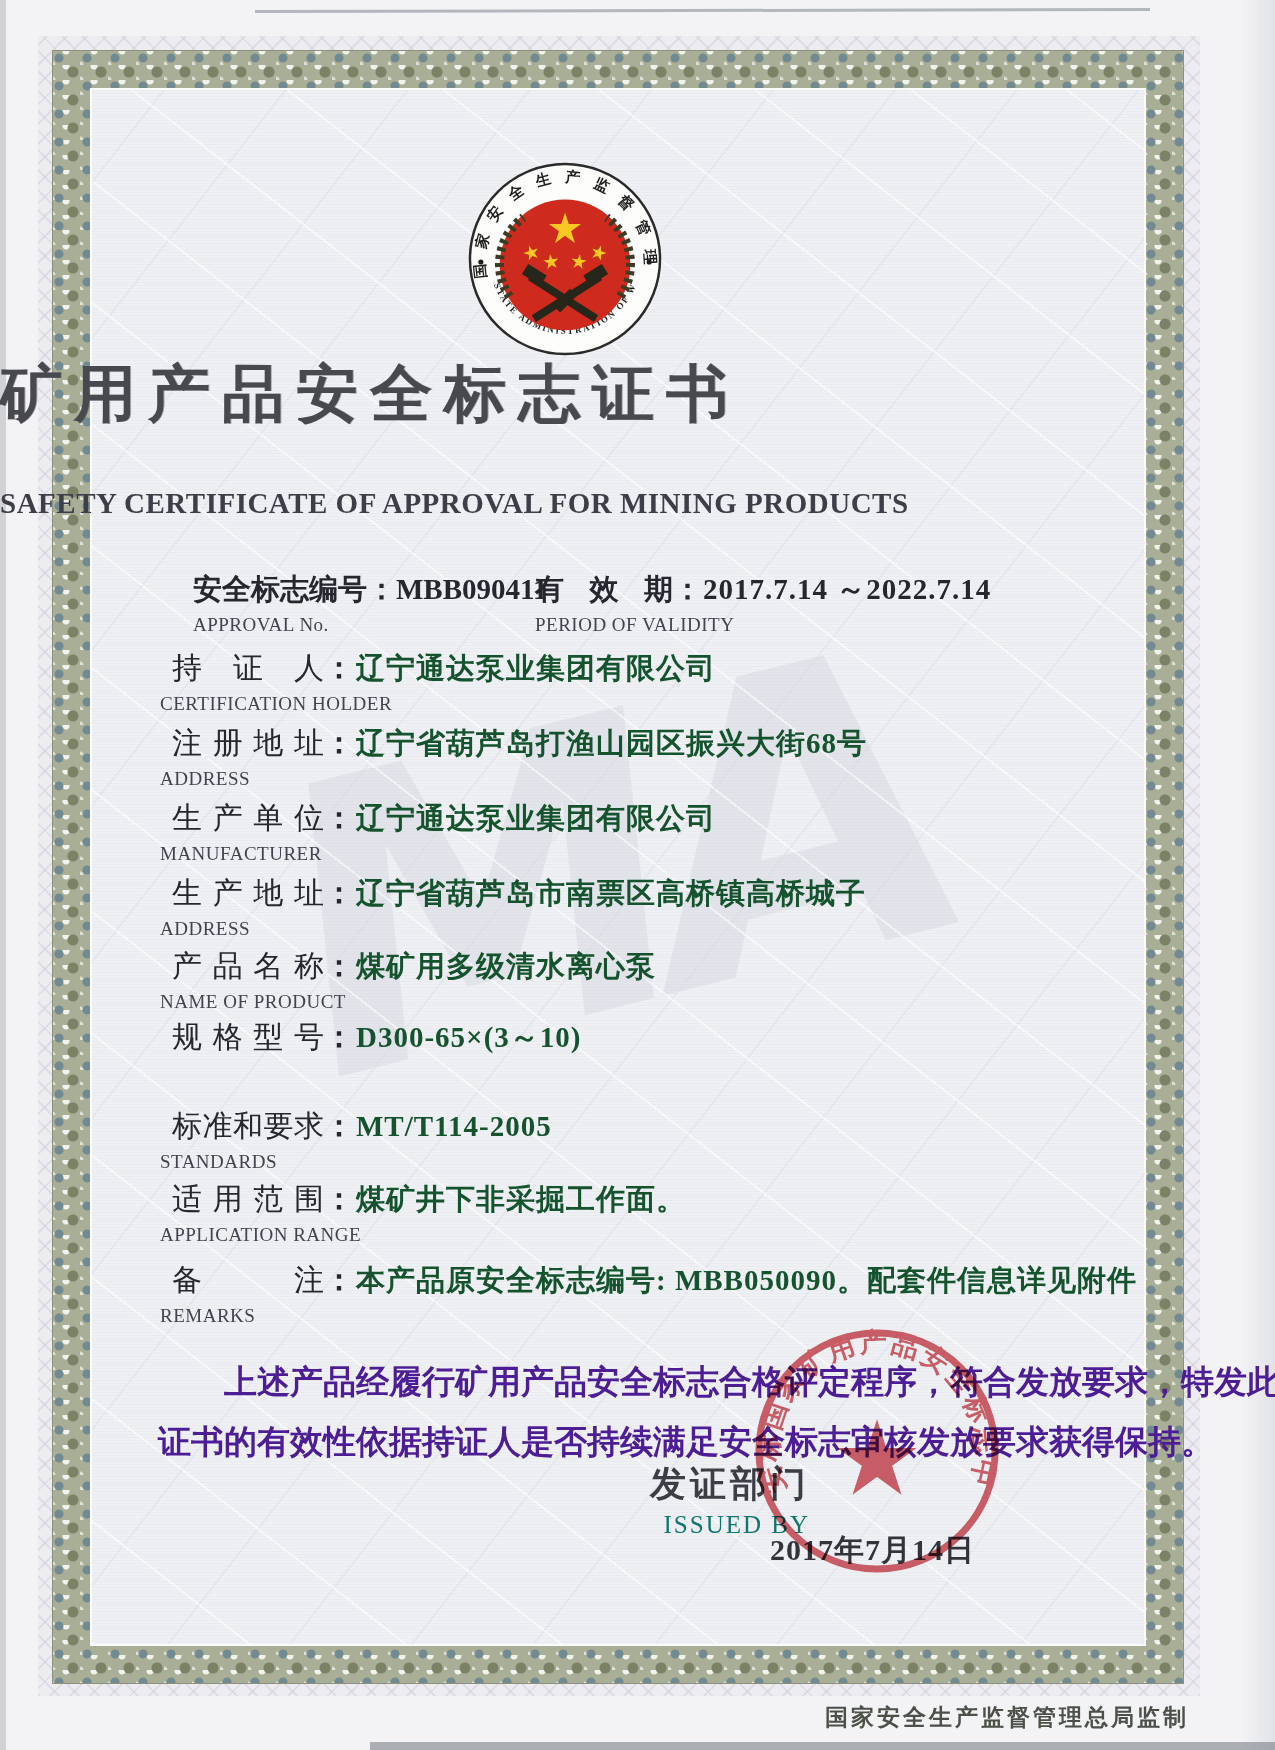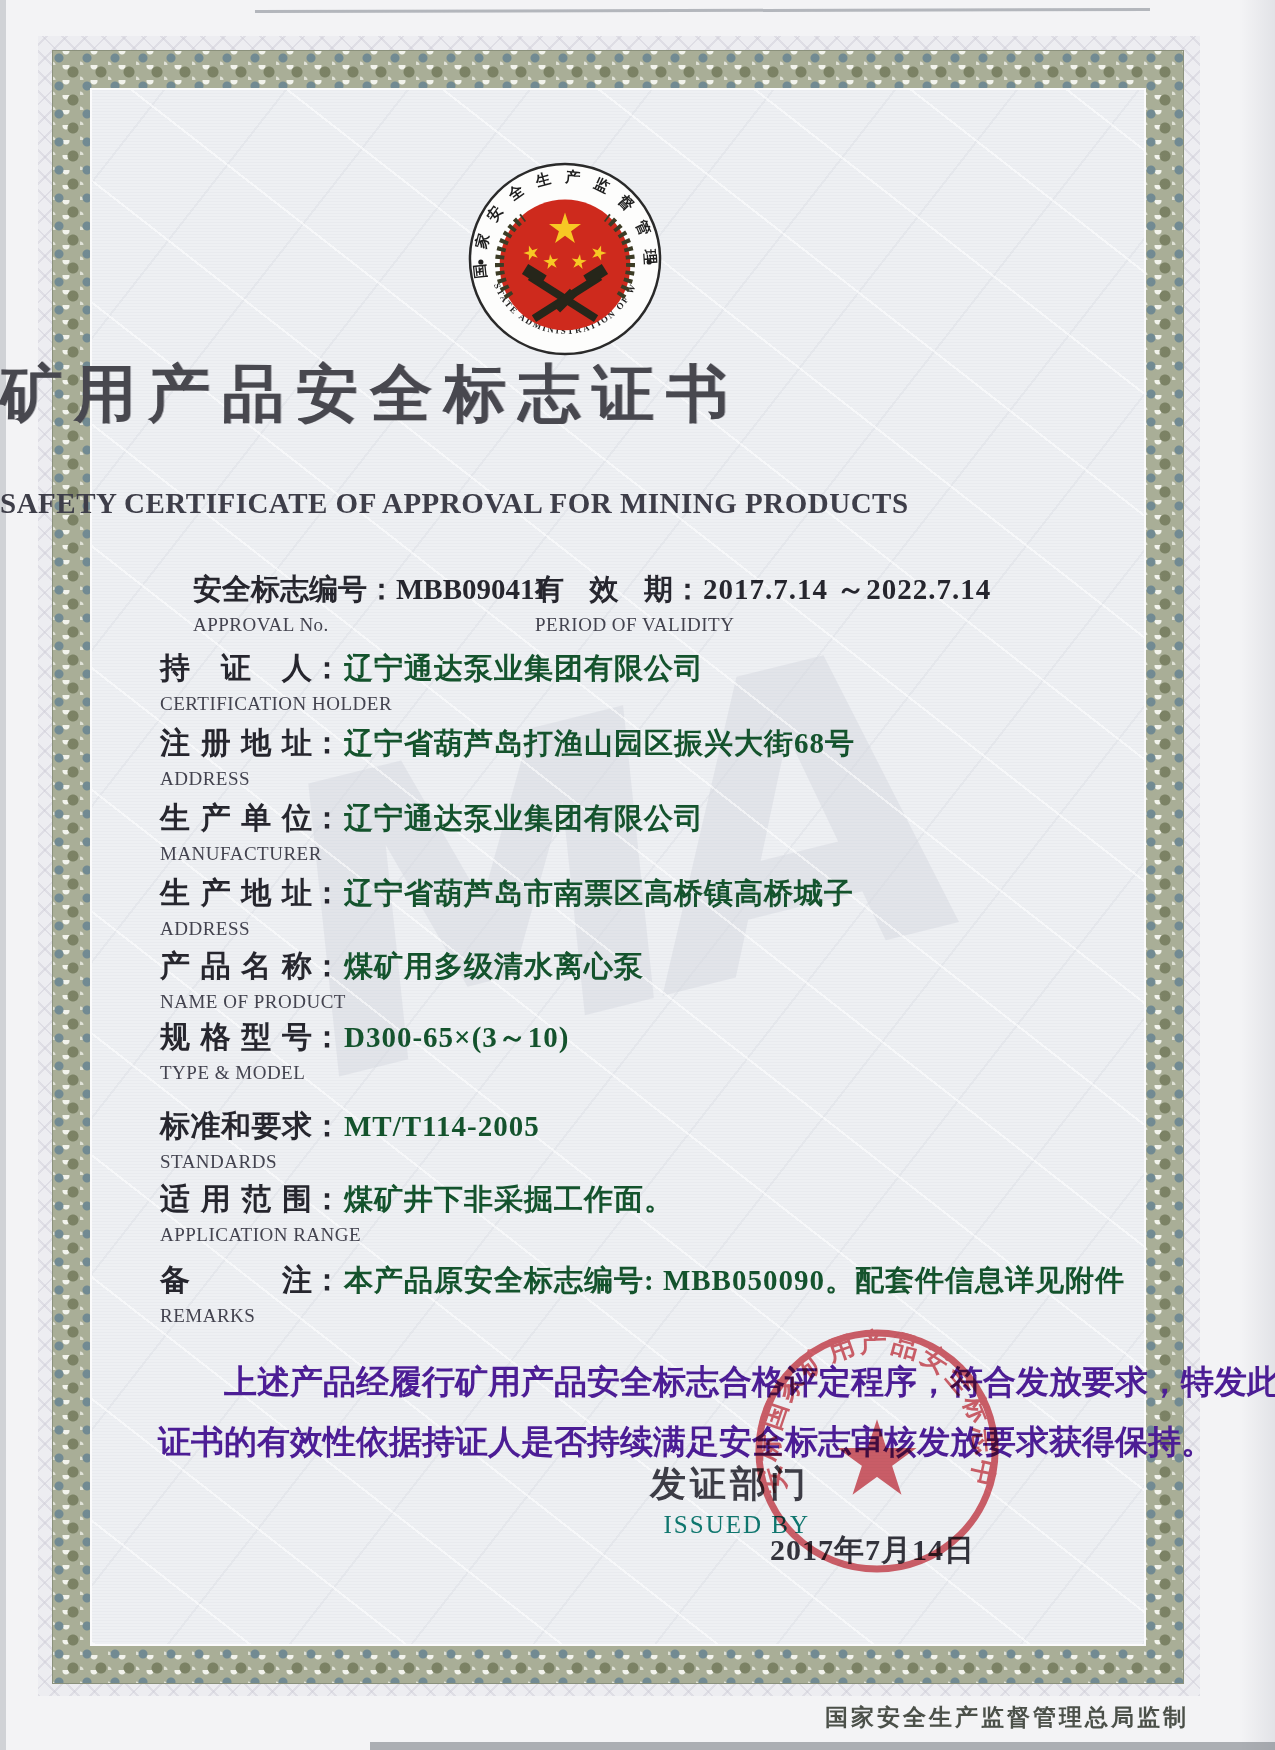--- a/index.html
+++ b/index.html
@@ -58,21 +58,21 @@
   .main-line{font-size:29px;font-weight:bold;color:#26262e;white-space:nowrap;}
   .eng-line{font-size:19px;color:#43434f;letter-spacing:.5px;margin-top:4px;white-space:nowrap;}
   .approval-left{position:absolute;left:193px;top:570px;}
   .approval-mid{position:absolute;left:535px;top:570px;}
   .vlabel{display:inline-block;width:138px;text-align:justify;text-align-last:justify;}
   .approval-value{position:absolute;left:703px;top:570px;font-size:29px;font-weight:bold;
     color:#26262e;white-space:nowrap;letter-spacing:1px;text-align:center;}
   
   .frow{position:absolute;left:160px;}
   .flabel{display:inline-block;width:152px;text-align:justify;text-align-last:justify;
-    font-size:30px;font-weight:bold;color:#26262e;vertical-align:bottom;}
+    font-size:30px;font-weight:normal;color:#26262e;vertical-align:bottom;margin-left:12px;}
   .fcolon{display:inline-block;width:32px;font-size:30px;font-weight:bold;color:#26262e;}
   .fvalue{font-size:29px;font-weight:bold;color:#14532d;white-space:nowrap;letter-spacing:1px;}
   .r1{top:648px}.r2{top:723px}.r3{top:798px}.r4{top:873px}.r5{top:946px}
   .r6{top:1017px}.r7{top:1106px}.r8{top:1179px}.r9{top:1260px}
   
   .statement{position:absolute;left:158px;top:1352px;width:980px;
     font-size:33px;font-weight:bold;color:#4c1d95;line-height:60px;}
   .statement .l1{text-indent:2em;white-space:nowrap;}
   .statement .l2{white-space:nowrap;}
   
@@ -167,21 +167,20 @@
 <div class="frow r4">
   <div><span class="flabel">生产地址</span><span class="fcolon">：</span><span class="fvalue">辽宁省葫芦岛市南票区高桥镇高桥城子</span></div>
   <div class="eng-line">ADDRESS</div>
 </div>
 <div class="frow r5">
   <div><span class="flabel">产品名称</span><span class="fcolon">：</span><span class="fvalue">煤矿用多级清水离心泵</span></div>
   <div class="eng-line">NAME OF PRODUCT</div>
 </div>
 <div class="frow r6">
   <div><span class="flabel">规格型号</span><span class="fcolon">：</span><span class="fvalue">D300-65×(3～10)</span></div>
-  <div class="eng-line">TYPE &amp; MODEL</div>
 </div>
 <div class="frow r7">
   <div><span class="flabel">标准和要求</span><span class="fcolon">：</span><span class="fvalue">MT/T114-2005</span></div>
   <div class="eng-line">STANDARDS</div>
 </div>
 <div class="frow r8">
   <div><span class="flabel">适用范围</span><span class="fcolon">：</span><span class="fvalue">煤矿井下非采掘工作面。</span></div>
   <div class="eng-line">APPLICATION RANGE</div>
 </div>
 <div class="frow r9">

